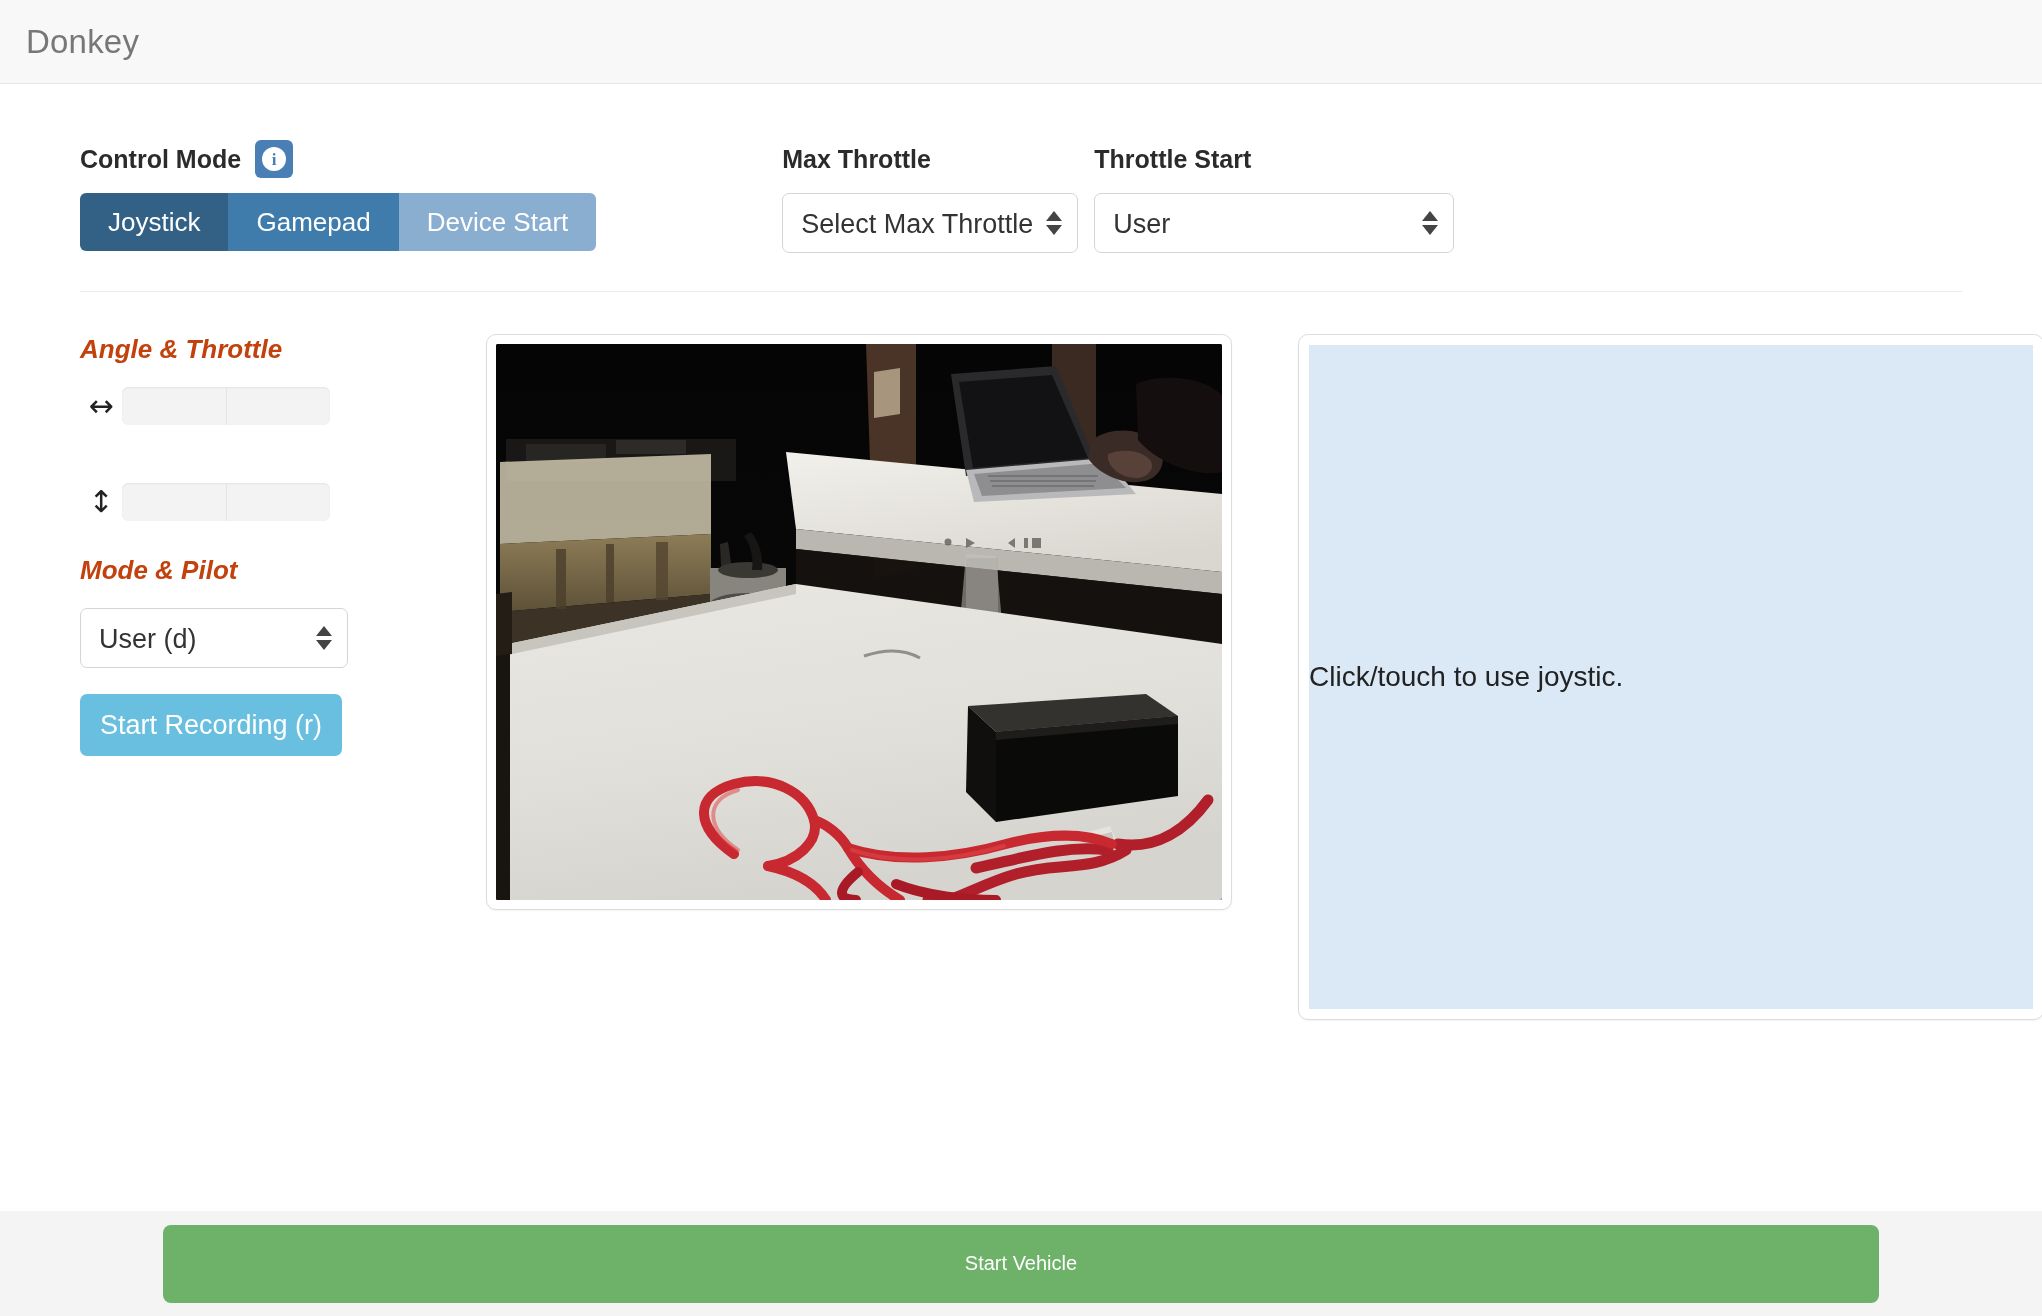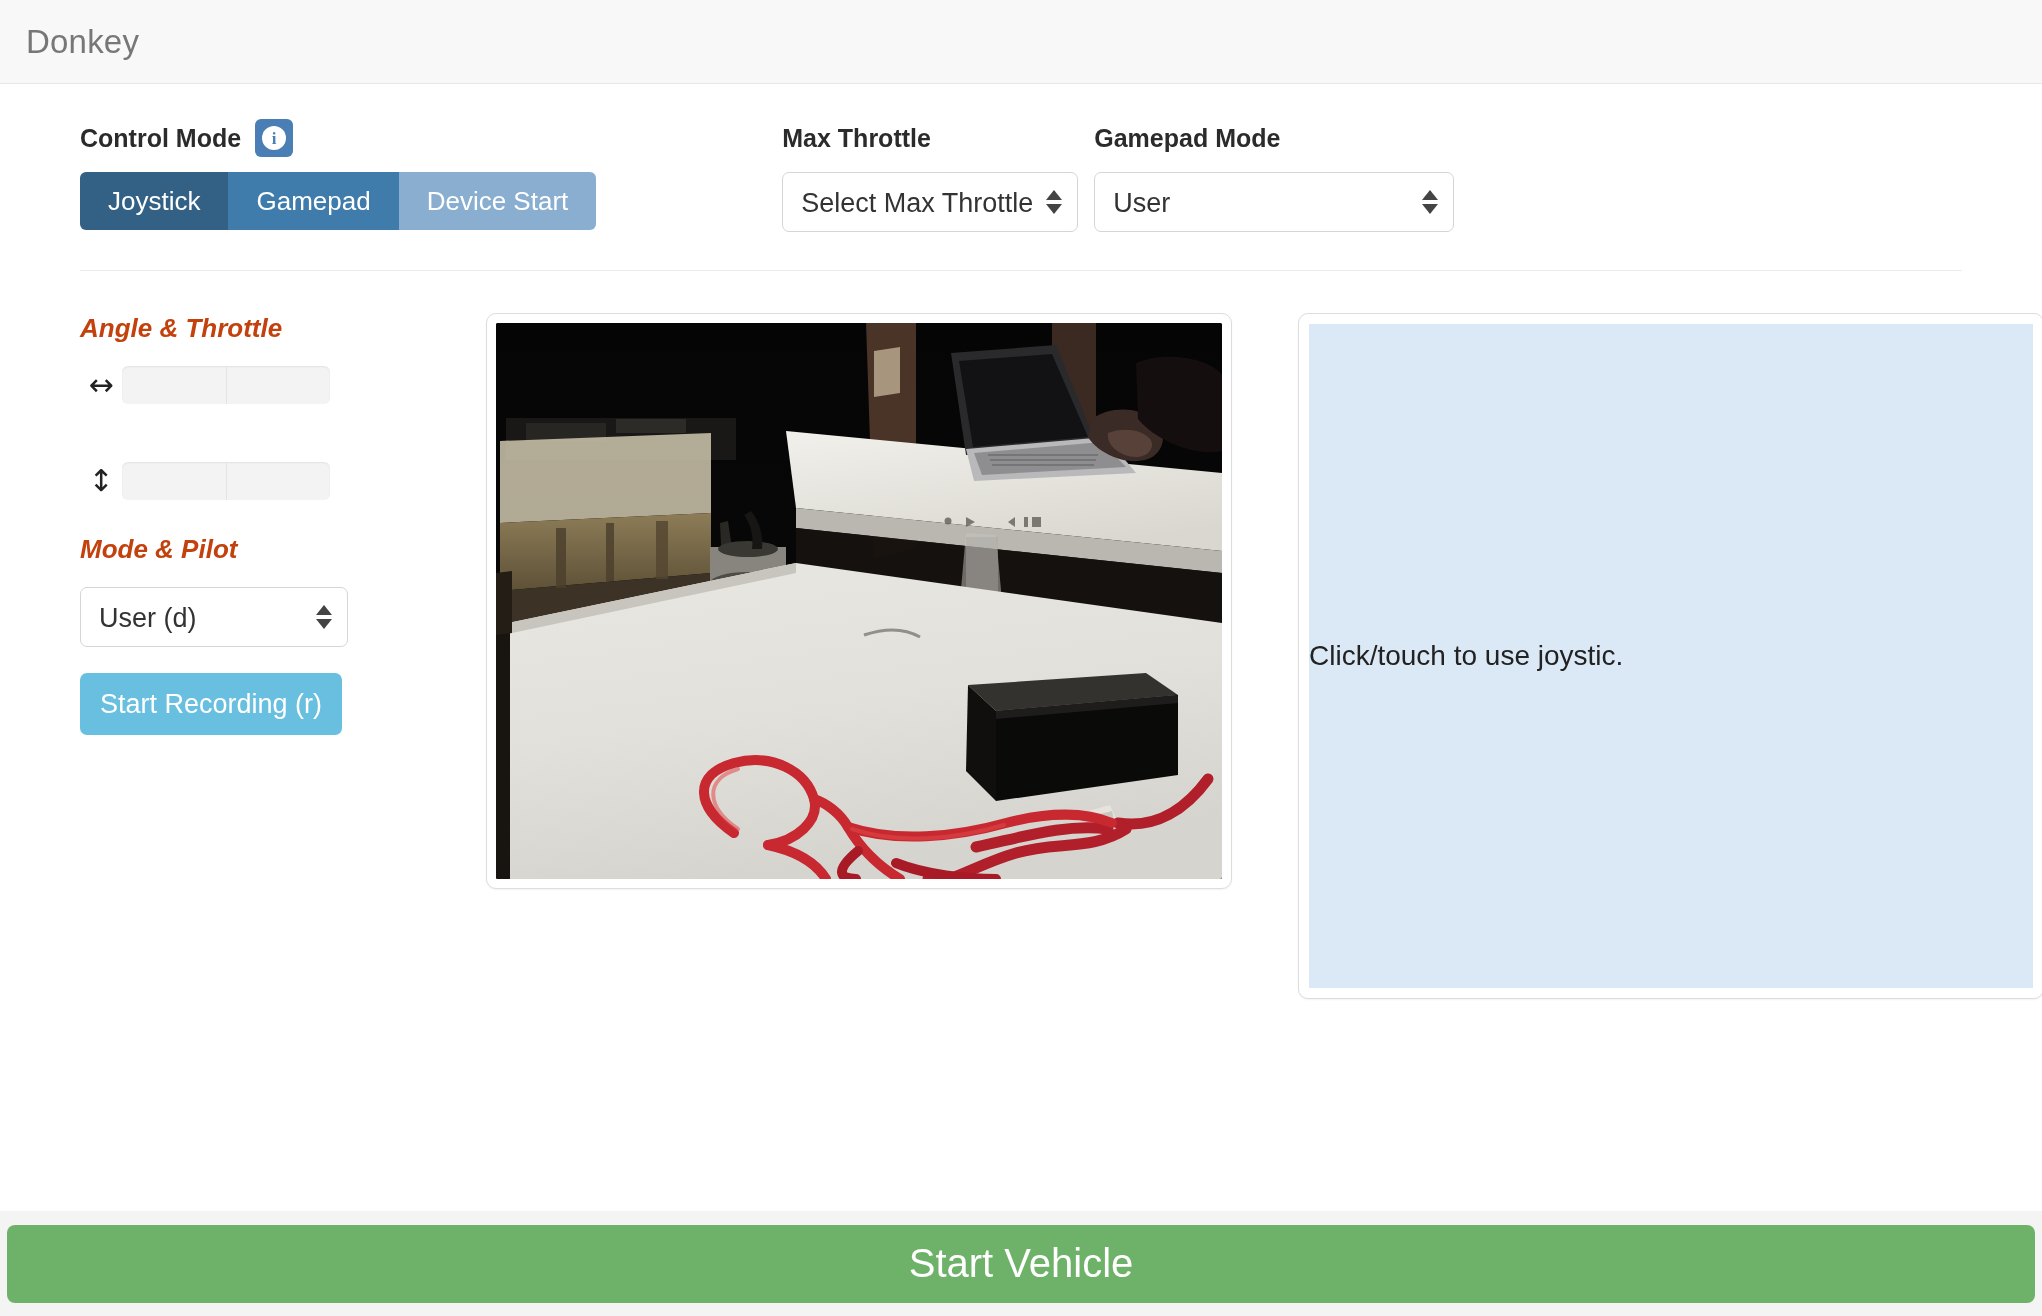--- a/index.html
+++ b/index.html
@@ -32,21 +32,21 @@
     padding: 0 80px;
     position: relative;
   }
 
   .controls-row {
     display: flex;
     align-items: flex-start;
     padding-top: 36px;
     gap: 0;
   }
-  .form-group { display: flex; flex-direction: column; }
+  .form-group { display: flex; flex-direction: column; margin-top: 21px; }
   .form-label {
     font-size: 25px;
     font-weight: bold;
     color: #2b2b2b;
     margin-bottom: 16px;
     display: flex;
     align-items: center;
     height: 36px;
     line-height: 36px;
     white-space: nowrap;
@@ -258,27 +258,27 @@
     position: absolute;
     left: 0; right: 0;
     bottom: 0;
     height: 105px;
     background: #f4f4f4;
     display: flex;
     align-items: center;
     justify-content: center;
   }
   .btn-start-vehicle {
-    width: 2028px;
+    width: 1716px;
     height: 78px;
     background: #6eb26a;
     color: #ffffff;
     border: none;
     border-radius: 8px;
-    font-size: 40px;
+    font-size: 20px;
     font-family: "Liberation Sans", sans-serif;
     cursor: pointer;
   }
 </style>
 </head>
 <body>
 
 <div class="navbar">
   <span class="navbar-brand">Donkey</span>
 </div>
@@ -312,21 +312,21 @@
         <span class="select-arrows">
           <span class="arrow-up"></span>
           <span class="arrow-down"></span>
         </span>
       </div>
     </div>
 
     <div class="group-gap-2"></div>
 
     <div class="form-group">
-      <div class="form-label">Gamepad Mode</div>
+      <div class="form-label">Throttle Start</div>
       <div class="select-wrap sel-throttle">
         <select class="select-box">
           <option>User</option>
         </select>
         <span class="select-arrows">
           <span class="arrow-up"></span>
           <span class="arrow-down"></span>
         </span>
       </div>
     </div>

